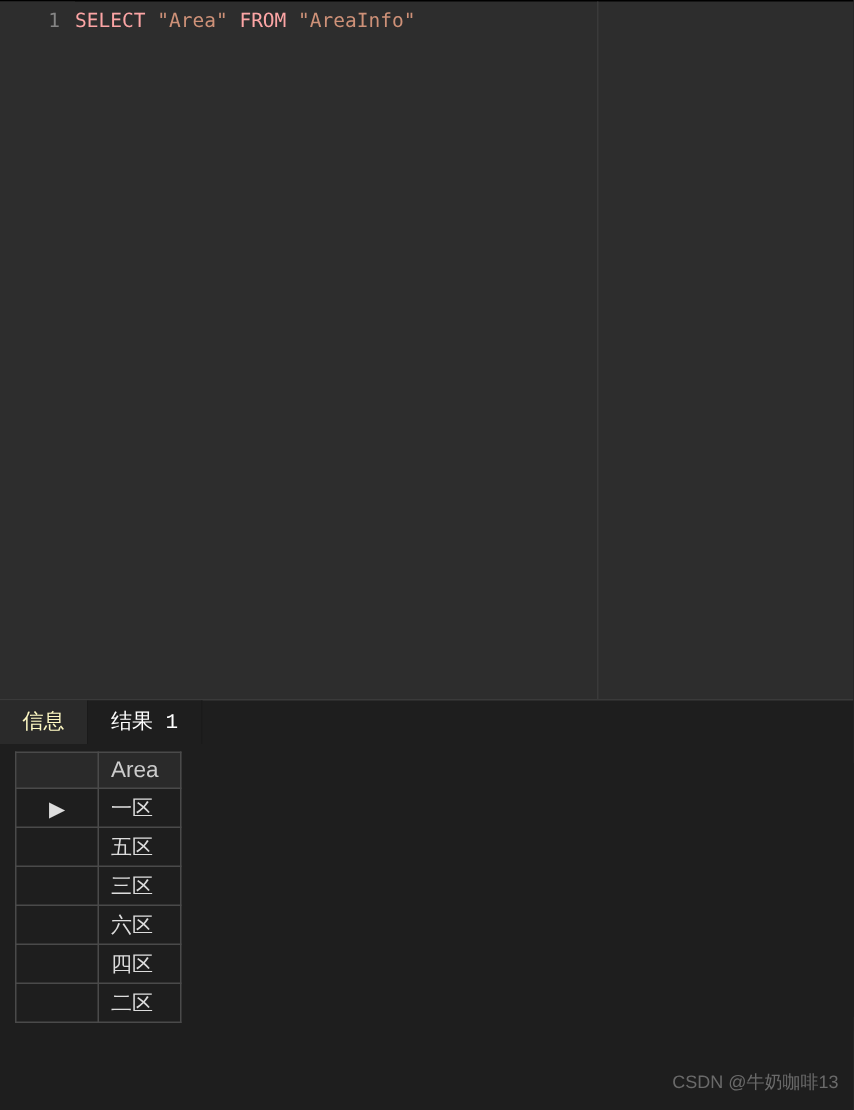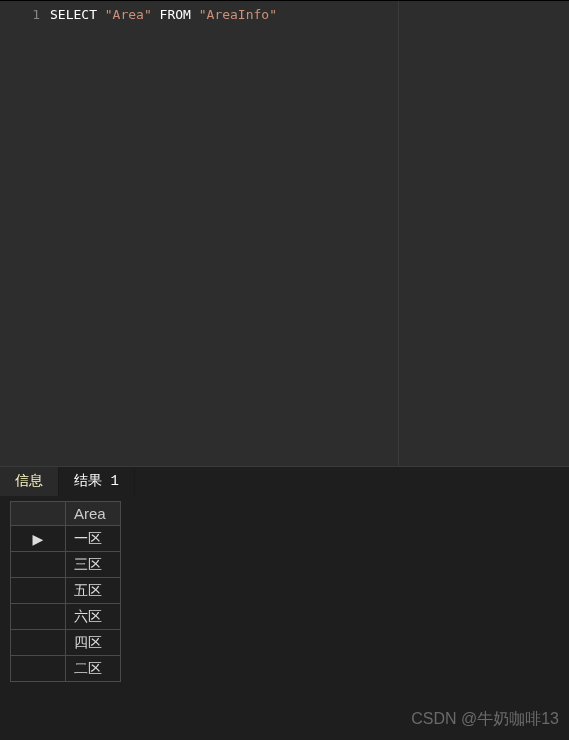--- a/index.html
+++ b/index.html
@@ -40,21 +40,21 @@
       color: #858585;
       font-size: 13px;
     }
     .code-area {
       flex: 1;
       padding-top: 6px;
       font-size: 13px;
       color: #d4d4d4;
     }
     .sql-keyword {
-      color: #ffffff;
+      color: #fca5a5;
     }
     .sql-string {
       color: #ce9178;
     }
     .tabs-bar {
       display: flex;
       background: #1e1e1e;
       height: 30px;
       border-top: 1px solid #3a3a3a;
     }
@@ -105,21 +105,21 @@
       padding: 0;
       text-align: center;
       color: #888;
       background: #1e1e1e;
     }
     .watermark {
       position: absolute;
       bottom: 10px;
       right: 10px;
       color: #6a6a6a;
-      font-size: 16px;
+      font-size: 12px;
       font-family: "Microsoft YaHei", sans-serif;
       margin-left: 10px;
     }
     .header-indicator {
       width: 12px;
     }
   </style>
 </head>
 <body>
 
@@ -148,25 +148,25 @@
         <th>Area</th>
       </tr>
     </thead>
     <tbody>
       <tr>
         <td class="row-indicator">▶</td>
         <td>一区</td>
       </tr>
       <tr>
         <td class="row-indicator"></td>
-        <td>三区</td>
+        <td>五区</td>
       </tr>
       <tr>
         <td class="row-indicator"></td>
-        <td>五区</td>
+        <td>三区</td>
       </tr>
       <tr>
         <td class="row-indicator"></td>
         <td>六区</td>
       </tr>
       <tr>
         <td class="row-indicator"></td>
         <td>四区</td>
       </tr>
       <tr>

